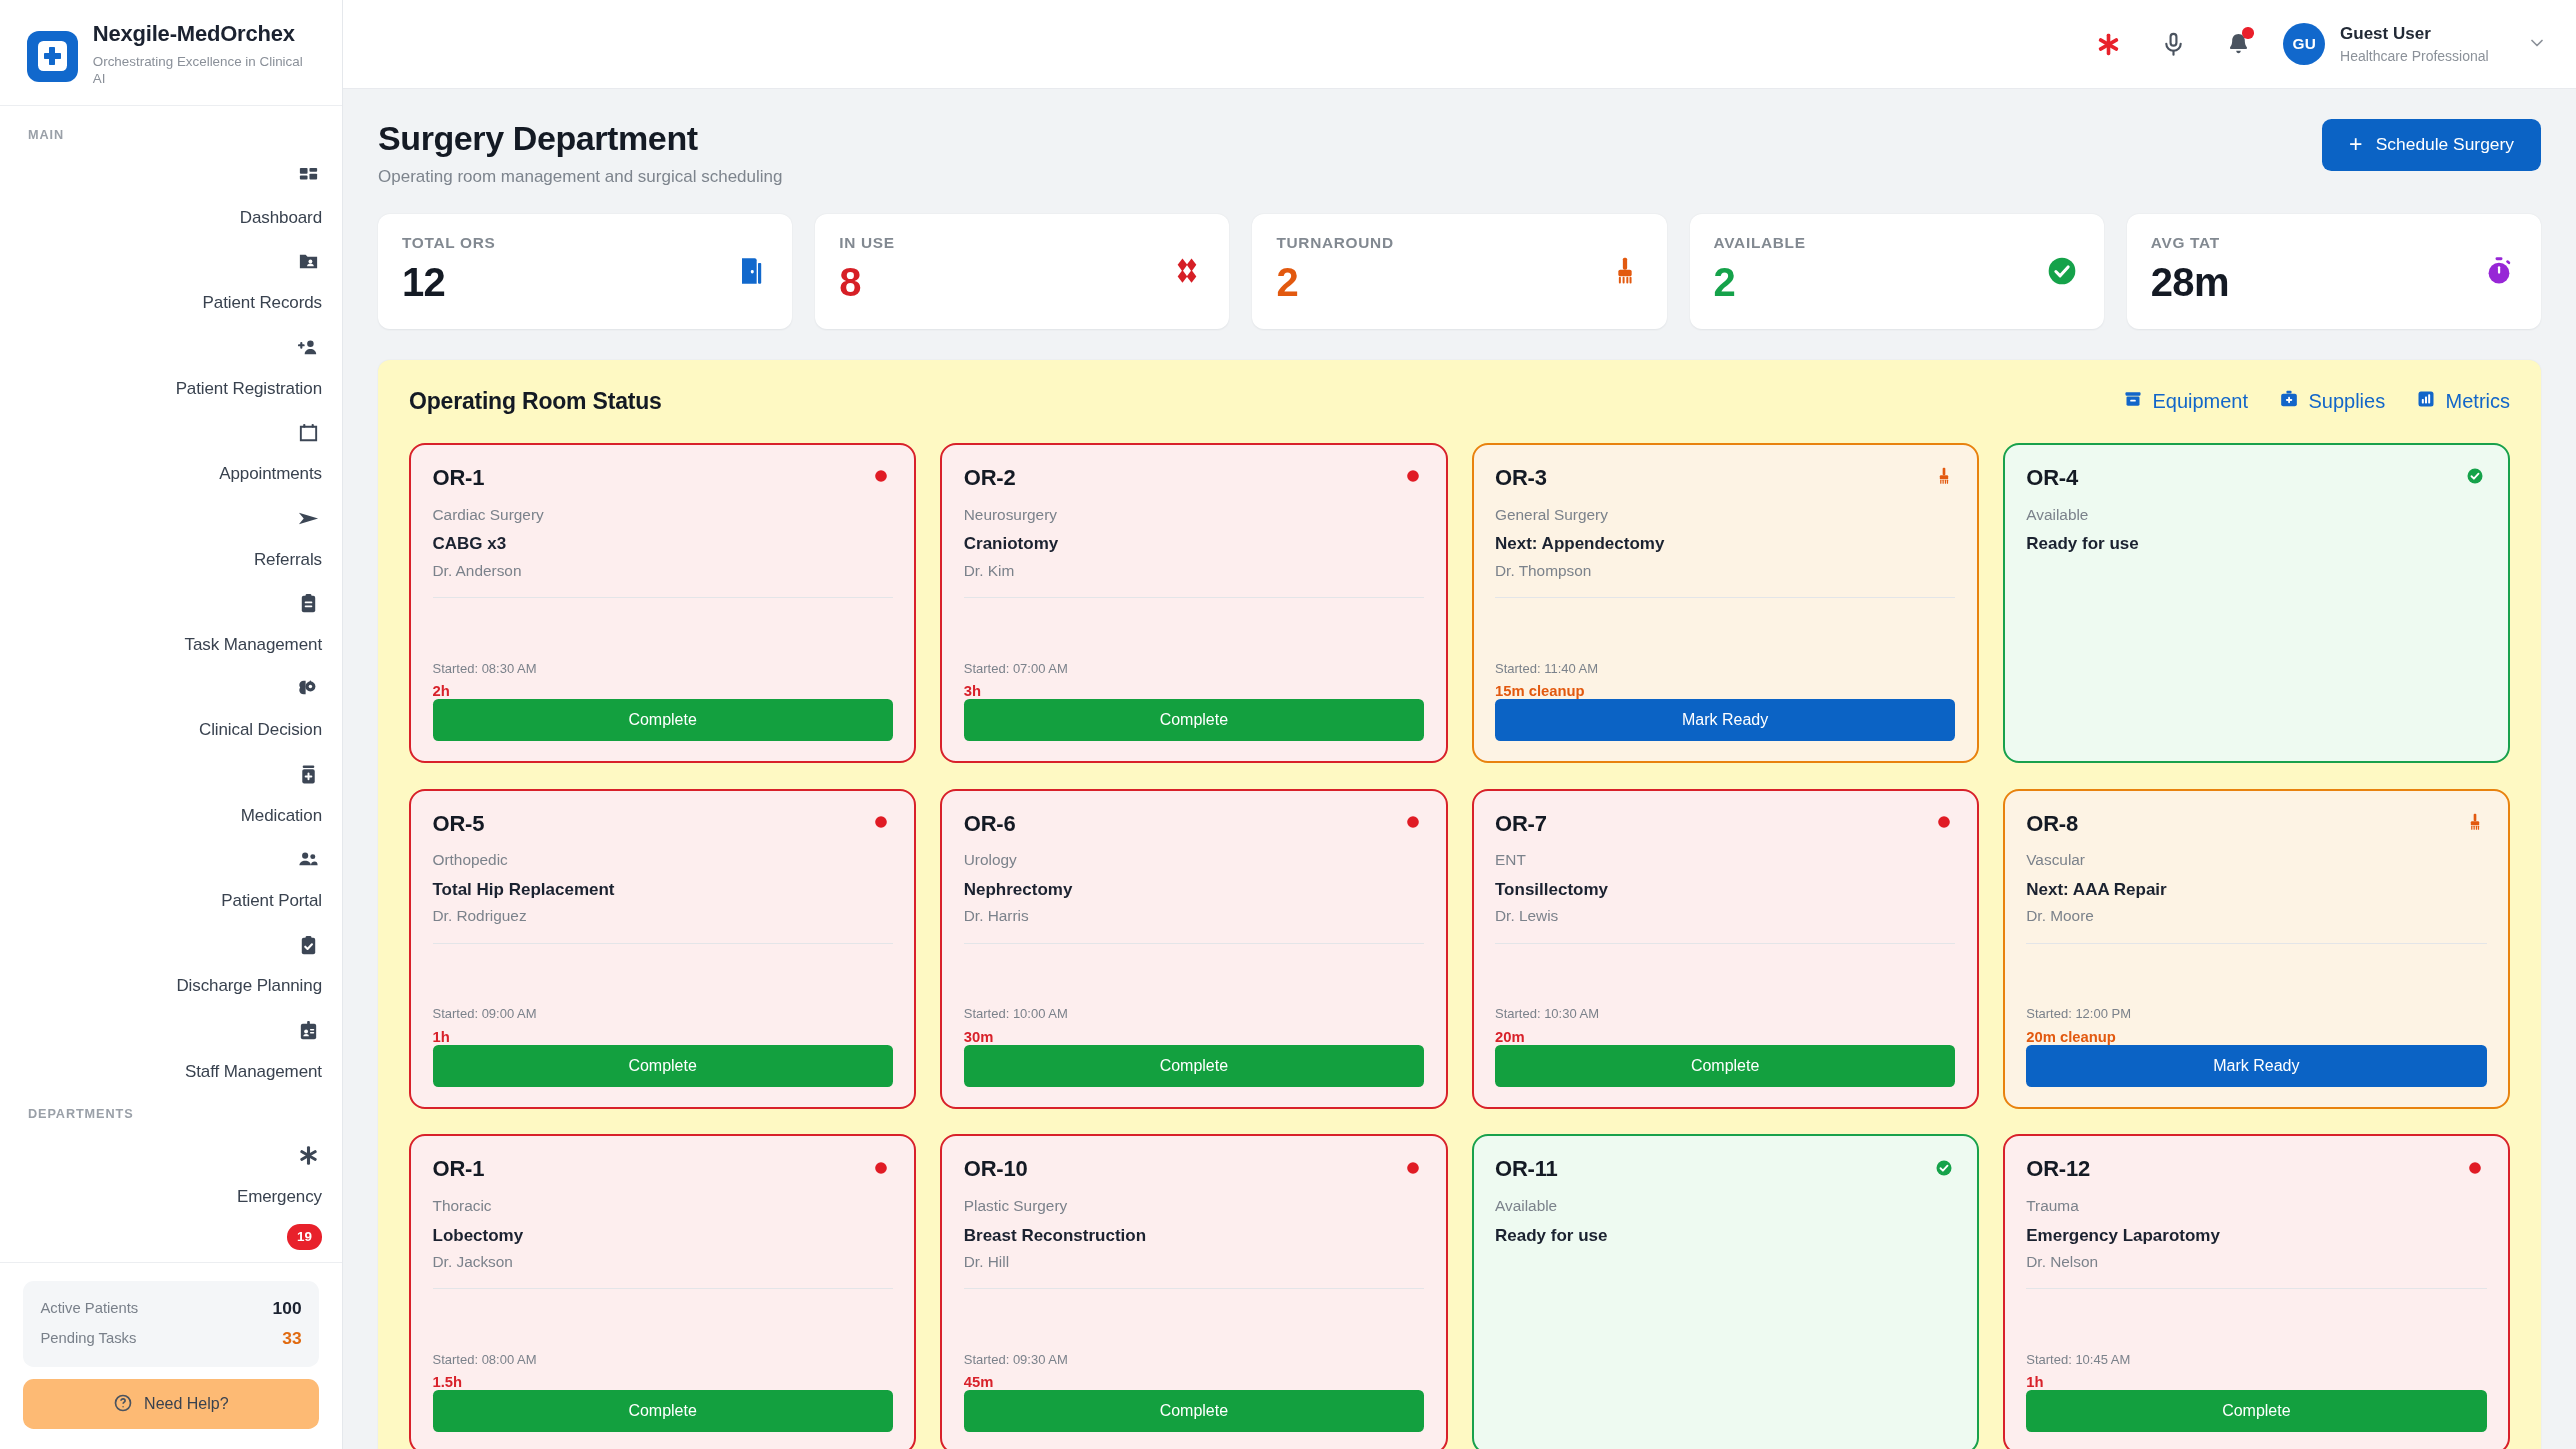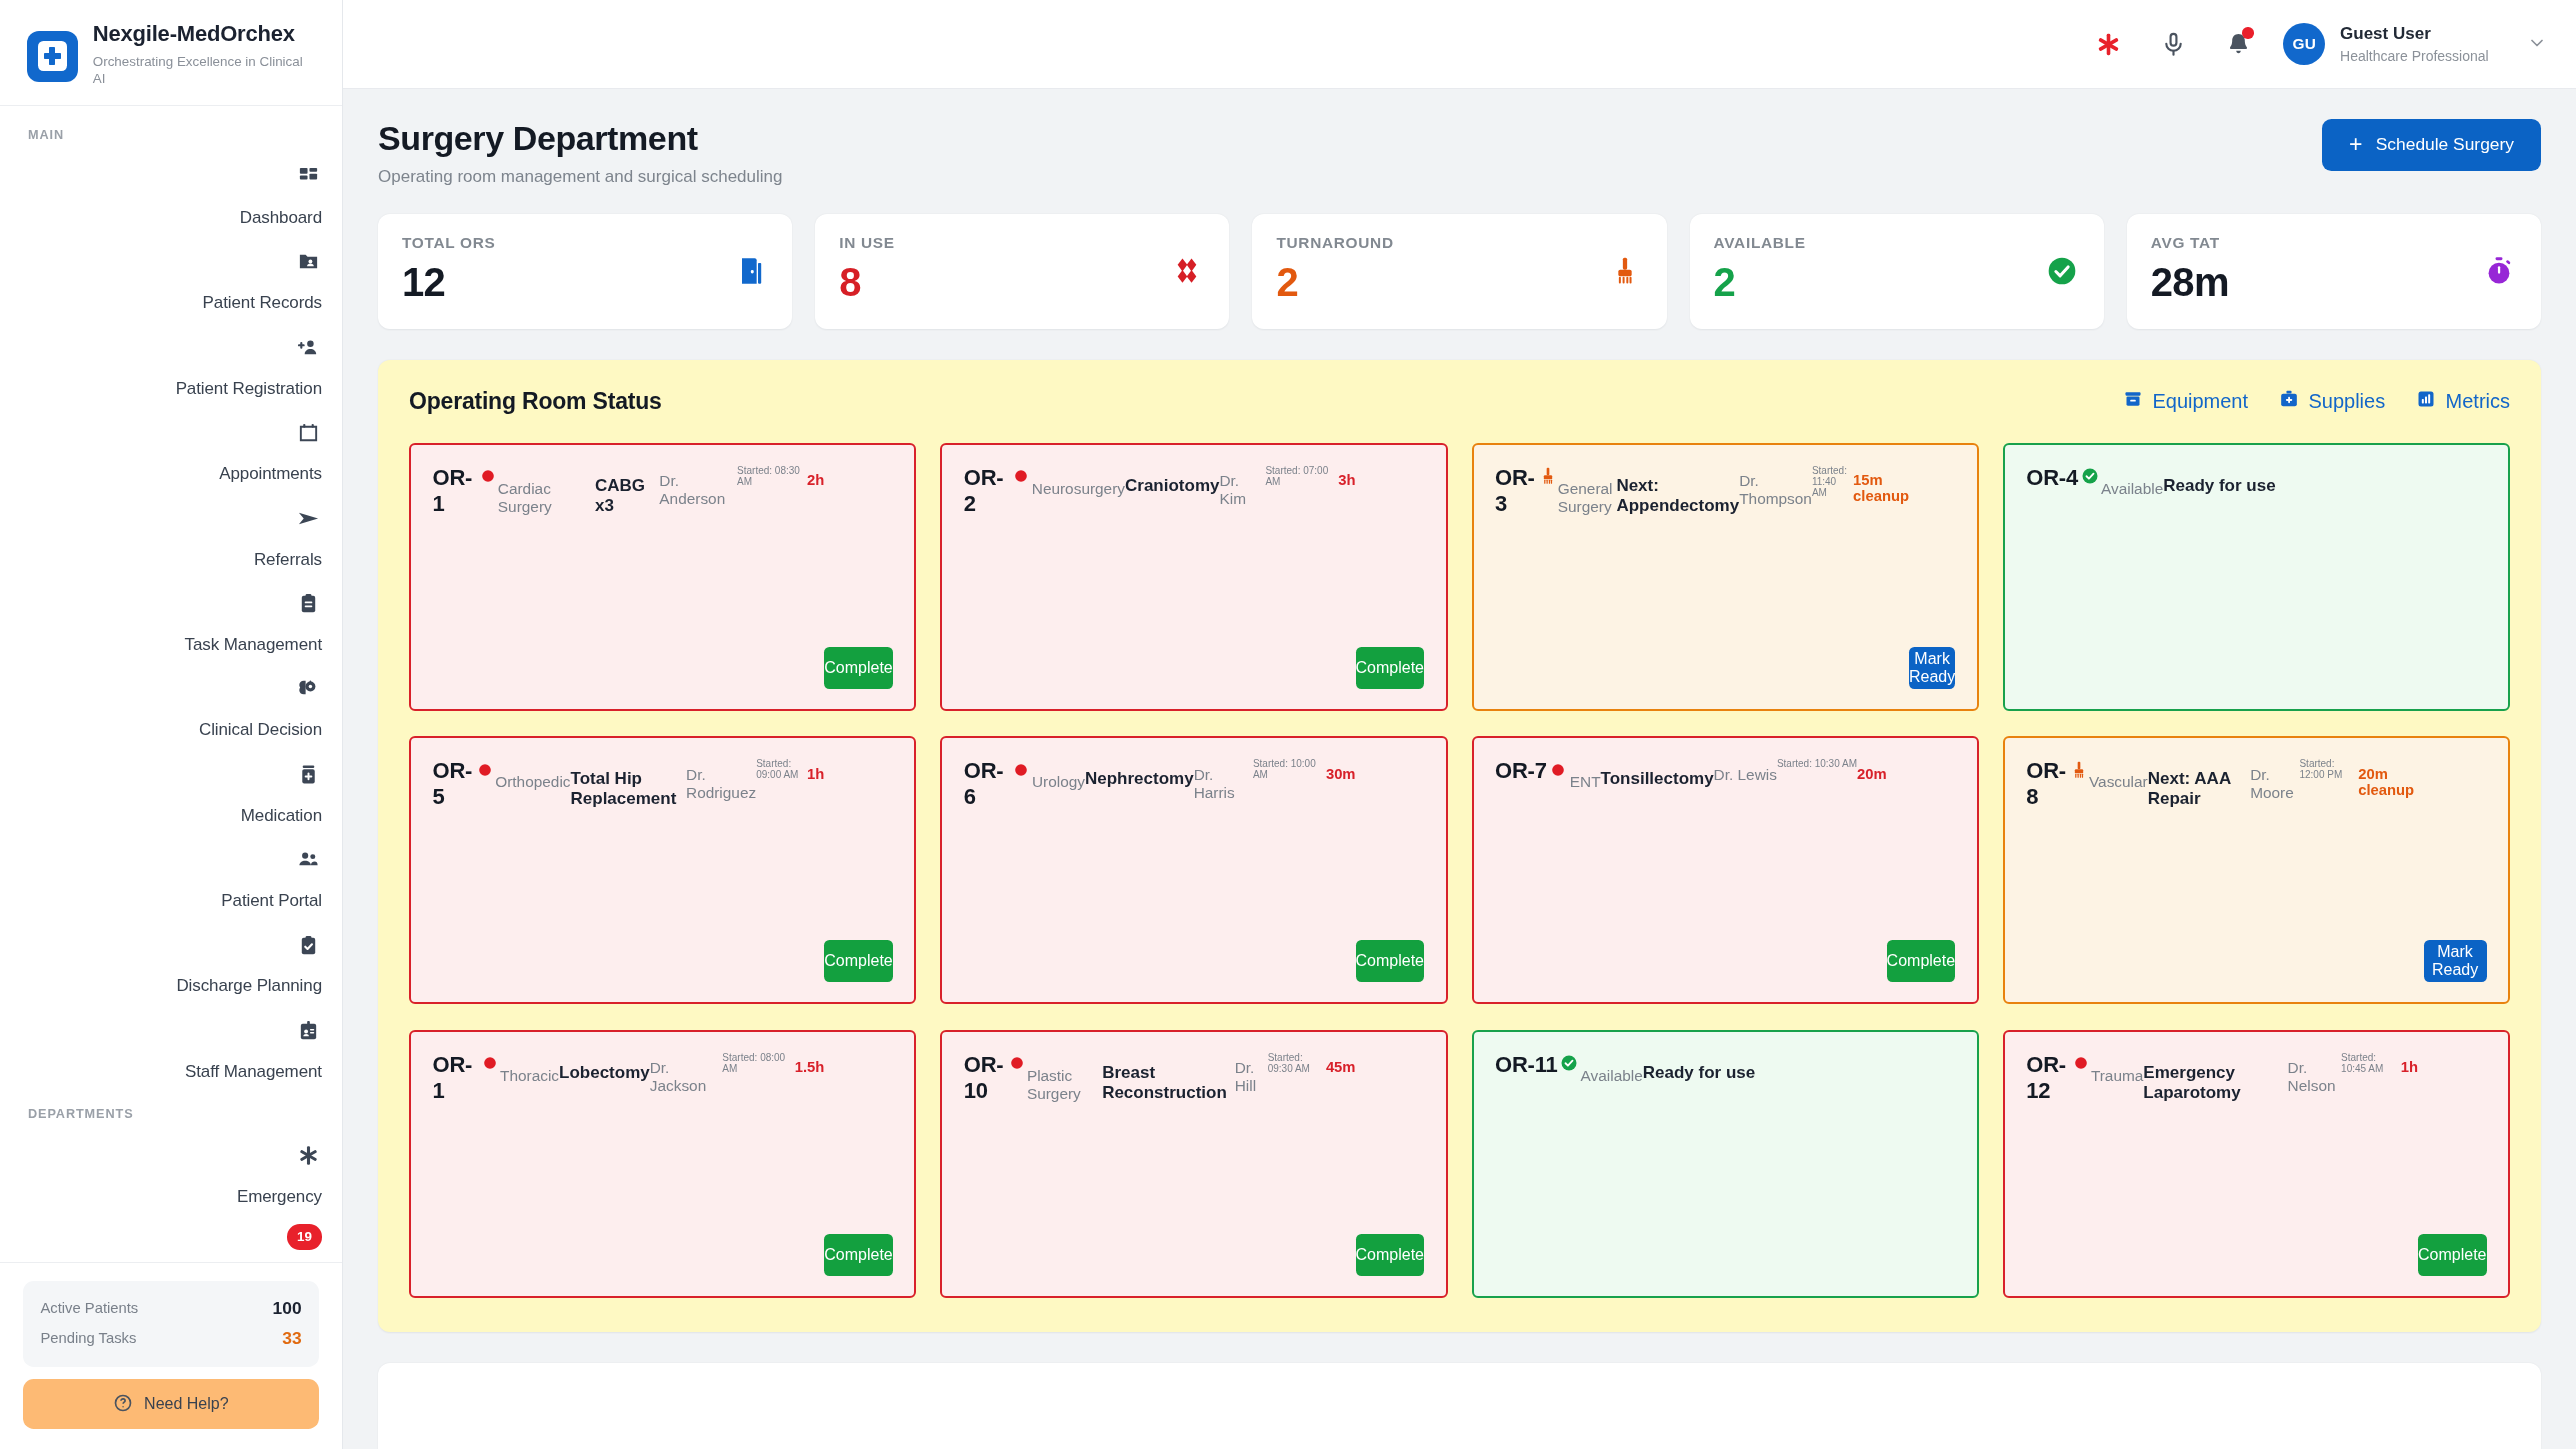--- a/index.html
+++ b/index.html
@@ -111,33 +111,33 @@
 
   .panel { background: #fef9c3; border-radius: 12px; padding: 28px 31px 34px 31px; box-shadow: 0 0.7px 2px rgba(16,24,40,.07); }
   .panel-head { display: flex; align-items: center; justify-content: space-between; margin-bottom: 28px; }
   .panel-title { font-size: 23px; font-weight: 700; color: #141a24; letter-spacing: -0.2px; }
   .panel-actions { display: flex; align-items: center; gap: 31px; }
   .panel-action { display: flex; align-items: center; gap: 9.4px; cursor: pointer; }
   .panel-action svg { width: 20px; height: 20px; fill: #1266c9; }
   .panel-action span { font-size: 20px; color: #1266c9; }
 
   .or-grid { display: grid; grid-template-columns: repeat(4, 1fr); gap: 25.5px 24px; }
-  .or-card { border-radius: 6px; border: 2px solid; padding: 20px 21.5px 20px 21.5px; min-height: 268px; display: flex; flex-direction: row; }
+  .or-card { border-radius: 16px; border: 2px solid; padding: 20px 21.5px 20px 21.5px; min-height: 268px; display: flex; flex-direction: column; }
   .or-card.inuse { background: #fdeeee; border-color: #d8212a; }
   .or-card.turn  { background: #fdf3e4; border-color: #e8820e; }
   .or-card.avail { background: #eefaf1; border-color: #18a14c; }
   .or-card-head { display: flex; align-items: flex-start; justify-content: space-between; }
   .or-id { font-size: 22px; font-weight: 700; color: #141a24; letter-spacing: -0.2px; }
   .or-status-icon { width: 23px; height: 23px; display: flex; align-items: center; justify-content: center; }
   .or-status-icon svg { width: 20px; height: 20px; }
   .or-dept { font-size: 15.4px; color: #7b828b; margin-top: 14.8px; }
   .or-proc { font-size: 17px; font-weight: 700; color: #1b2230; margin-top: 10.7px; }
   .or-doc { font-size: 15.4px; color: #7b828b; margin-top: 7.4px; }
   .or-div { height: 0.7px; background: #e3e5e8; margin: 17.4px 0 14.8px 0; }
-  .or-started { font-size: 10px; color: #7b828b; }
+  .or-started { font-size: 13px; color: #7b828b; margin-top: 48px; }
   .or-elapsed { font-size: 14.8px; font-weight: 700; margin-top: 7.4px; }
   .or-elapsed.red { color: #d8212a; }
   .or-elapsed.orange { color: #e2590f; }
   .or-btn {
     margin-top: auto; height: 42px; border-radius: 5.4px; border: none; cursor: pointer;
     font-family: inherit; font-size: 16px; color: #fff; display: flex; align-items: center; justify-content: center;
   }
   .or-btn.complete { background: #13a03f; }
   .or-btn.ready { background: #0b63c5; }
   .or-spacer { flex: 1 1 auto; }

